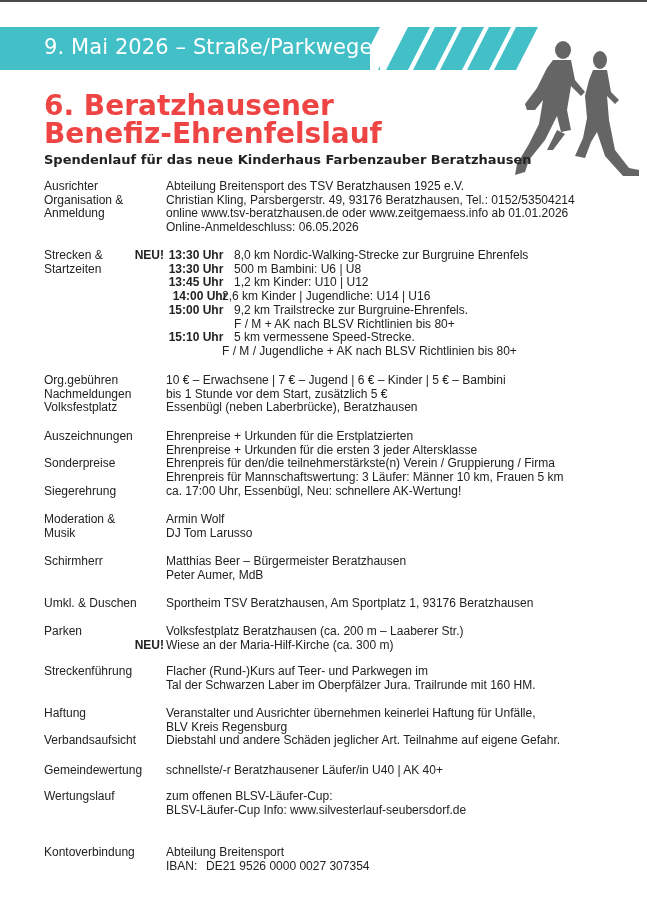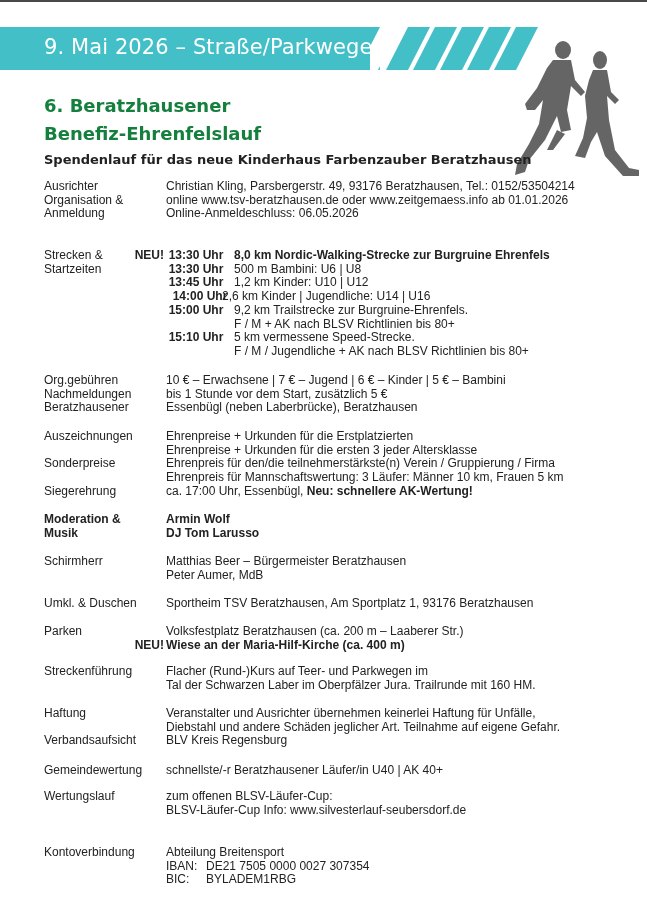--- a/index.html
+++ b/index.html
@@ -3,27 +3,27 @@
 <meta charset="utf-8">
 <style>
   html, body { margin:0; padding:0; background:#ffffff; }
   body { width:647px; height:920px; position:relative; overflow:hidden;
          font-family:"Liberation Sans", sans-serif; color:#222; }
   .topline { position:absolute; left:0; top:0; width:647px; height:2px; background:#4a4a4a; }
   .banner { position:absolute; left:0; top:27px; width:380px; height:43px; background:#43bfc7; }
   .banner-text { position:absolute; left:44px; top:35px; font-size:21px; color:#ffffff; letter-spacing:0.1px; font-family:"DejaVu Sans", sans-serif; font-weight:normal; }
   .stripes { position:absolute; left:370px; top:27px; }
   .runners { position:absolute; left:505px; top:40px; }
-  .title { position:absolute; left:44px; top:92px; font-size:18px; font-weight:bold; line-height:28px; color:#15803d; font-family:"DejaVu Sans", sans-serif; }
+  .title { position:absolute; left:44px; top:92px; font-size:28px; font-weight:bold; line-height:28px; color:#ef4444; font-family:"DejaVu Sans", sans-serif; }
   .subtitle { position:absolute; left:44px; top:152px; font-size:13px; font-weight:bold; color:#222; font-family:"DejaVu Sans", sans-serif; }
   .row { position:absolute; left:44px; font-size:12px; line-height:13.7px; color:#222; }
   .lbl { position:absolute; left:0; width:120px; white-space:nowrap; }
   .val { position:absolute; left:122px; white-space:nowrap; }
   .line { display:block; white-space:nowrap; }
-  b, .b { font-weight:bold; }
+  b, .b { font-weight:normal; }
   .time-row { position:absolute; left:44px; font-size:12px; line-height:13.7px; white-space:nowrap; }
   .neu { position:absolute; width:50px; text-align:right; font-weight:bold; }
   .time { position:absolute; width:60px; text-align:center; font-weight:bold; }
   .desc { position:absolute; white-space:nowrap; }
 </style>
 </head>
 <body>
 
 <div class="topline"></div>
 
@@ -56,20 +56,21 @@
 </div>
 <div class="subtitle">Spendenlauf für das neue Kinderhaus Farbenzauber Beratzhausen</div>
 
 <div class="row" style="top:180px;">
   <div class="lbl">
     <span class="line">Ausrichter</span>
     <span class="line">Organisation &amp;</span>
     <span class="line">Anmeldung</span>
   </div>
   <div class="val">
+    <span class="line">Abteilung Breitensport des TSV Beratzhausen 1925 e.V.</span>
     <span class="line">Christian Kling, Parsbergerstr. 49, 93176 Beratzhausen, Tel.: 0152/53504214</span>
     <span class="line">online www.tsv-beratzhausen.de oder www.zeitgemaess.info ab 01.01.2026</span>
     <span class="line">Online-Anmeldeschluss: 06.05.2026</span>
   </div>
 </div>
 
 <div class="row" style="top:249px;">
   <div class="lbl">
     <span class="line">Strecken &amp;</span>
     <span class="line">Startzeiten</span>
@@ -97,28 +98,28 @@
   <span class="desc" style="left:190px;">9,2 km Trailstrecke zur Burgruine-Ehrenfels.</span>
 </div>
 <div class="time-row" style="top:317.5px;">
   <span class="desc" style="left:190px;">F / M + AK nach BLSV Richtlinien bis 80+</span>
 </div>
 <div class="time-row" style="top:331.2px;">
   <span class="time" style="left:122px;">15:10 Uhr</span>
   <span class="desc" style="left:190px;">5 km vermessene Speed-Strecke.</span>
 </div>
 <div class="time-row" style="top:344.9px;">
-  <span class="desc" style="left:190px;">F / M / Jugendliche + AK nach BLSV Richtlinien bis 80+</span>
+  <span class="desc" style="left:178px;">F / M / Jugendliche + AK nach BLSV Richtlinien bis 80+</span>
 </div>
 
 <div class="row" style="top:374px;">
   <div class="lbl">
     <span class="line">Org.gebühren</span>
     <span class="line">Nachmeldungen</span>
-    <span class="line">Beratzhausener</span>
+    <span class="line">Volksfestplatz</span>
   </div>
   <div class="val">
     <span class="line">10 € – Erwachsene | 7 € – Jugend | 6 € – Kinder | 5 € – Bambini</span>
     <span class="line">bis 1 Stunde vor dem Start, zusätzlich 5 €</span>
     <span class="line">Essenbügl (neben Laberbrücke), Beratzhausen</span>
   </div>
 </div>
 
 <div class="row" style="top:430px;">
   <div class="lbl">
@@ -170,43 +171,43 @@
 <div class="row" style="top:625px;">
   <div class="lbl">
       <span class="line">Parken</span>
     </div>
   <div class="val">
     <span class="line">Volksfestplatz Beratzhausen (ca. 200 m – Laaberer Str.)</span>
   </div>
 </div>
 <div class="time-row" style="top:638.7px;">
   <span class="neu" style="left:70px;">NEU!</span>
-  <span class="desc b" style="left:122px;">Wiese an der Maria-Hilf-Kirche (ca. 400 m)</span>
+  <span class="desc b" style="left:122px;">Wiese an der Maria-Hilf-Kirche (ca. 300 m)</span>
 </div>
 
 <div class="row" style="top:665px;">
   <div class="lbl">
       <span class="line">Streckenführung</span>
     </div>
   <div class="val">
     <span class="line">Flacher (Rund-)Kurs auf Teer- und Parkwegen im</span>
     <span class="line">Tal der Schwarzen Laber im Oberpfälzer Jura. Trailrunde mit 160 HM.</span>
   </div>
 </div>
 
 <div class="row" style="top:707px;">
   <div class="lbl">
     <span class="line">Haftung</span>
     <span class="line">&nbsp;</span>
     <span class="line">Verbandsaufsicht</span>
   </div>
   <div class="val">
     <span class="line">Veranstalter und Ausrichter übernehmen keinerlei Haftung für Unfälle,</span>
+    <span class="line">BLV Kreis Regensburg</span>
     <span class="line">Diebstahl und andere Schäden jeglicher Art. Teilnahme auf eigene Gefahr.</span>
-    <span class="line">BLV Kreis Regensburg</span>
   </div>
 </div>
 
 <div class="row" style="top:764px;">
   <div class="lbl">
       <span class="line">Gemeindewertung</span>
     </div>
   <div class="val">
       <span class="line">schnellste/-r Beratzhausener Läufer/in U40 | AK 40+</span>
     </div>
@@ -221,16 +222,15 @@
     <span class="line">BLSV-Läufer-Cup Info: www.silvesterlauf-seubersdorf.de</span>
   </div>
 </div>
 
 <div class="row" style="top:846px;">
   <div class="lbl">
       <span class="line">Kontoverbindung</span>
     </div>
   <div class="val">
     <span class="line">Abteilung Breitensport</span>
-    <span class="line"><span style="display:inline-block;width:40px;">IBAN:</span><span>DE21 7505 0000 0027 307354</span></span>
-    <span class="line"><span style="display:inline-block;width:40px;">BIC:</span><span>BYLADEM1RBG</span></span>
+    <span class="line"><span style="display:inline-block;width:40px;">IBAN:</span><span>DE21 9526 0000 0027 307354</span></span>
   </div>
 </div>
 
 </body></html>

